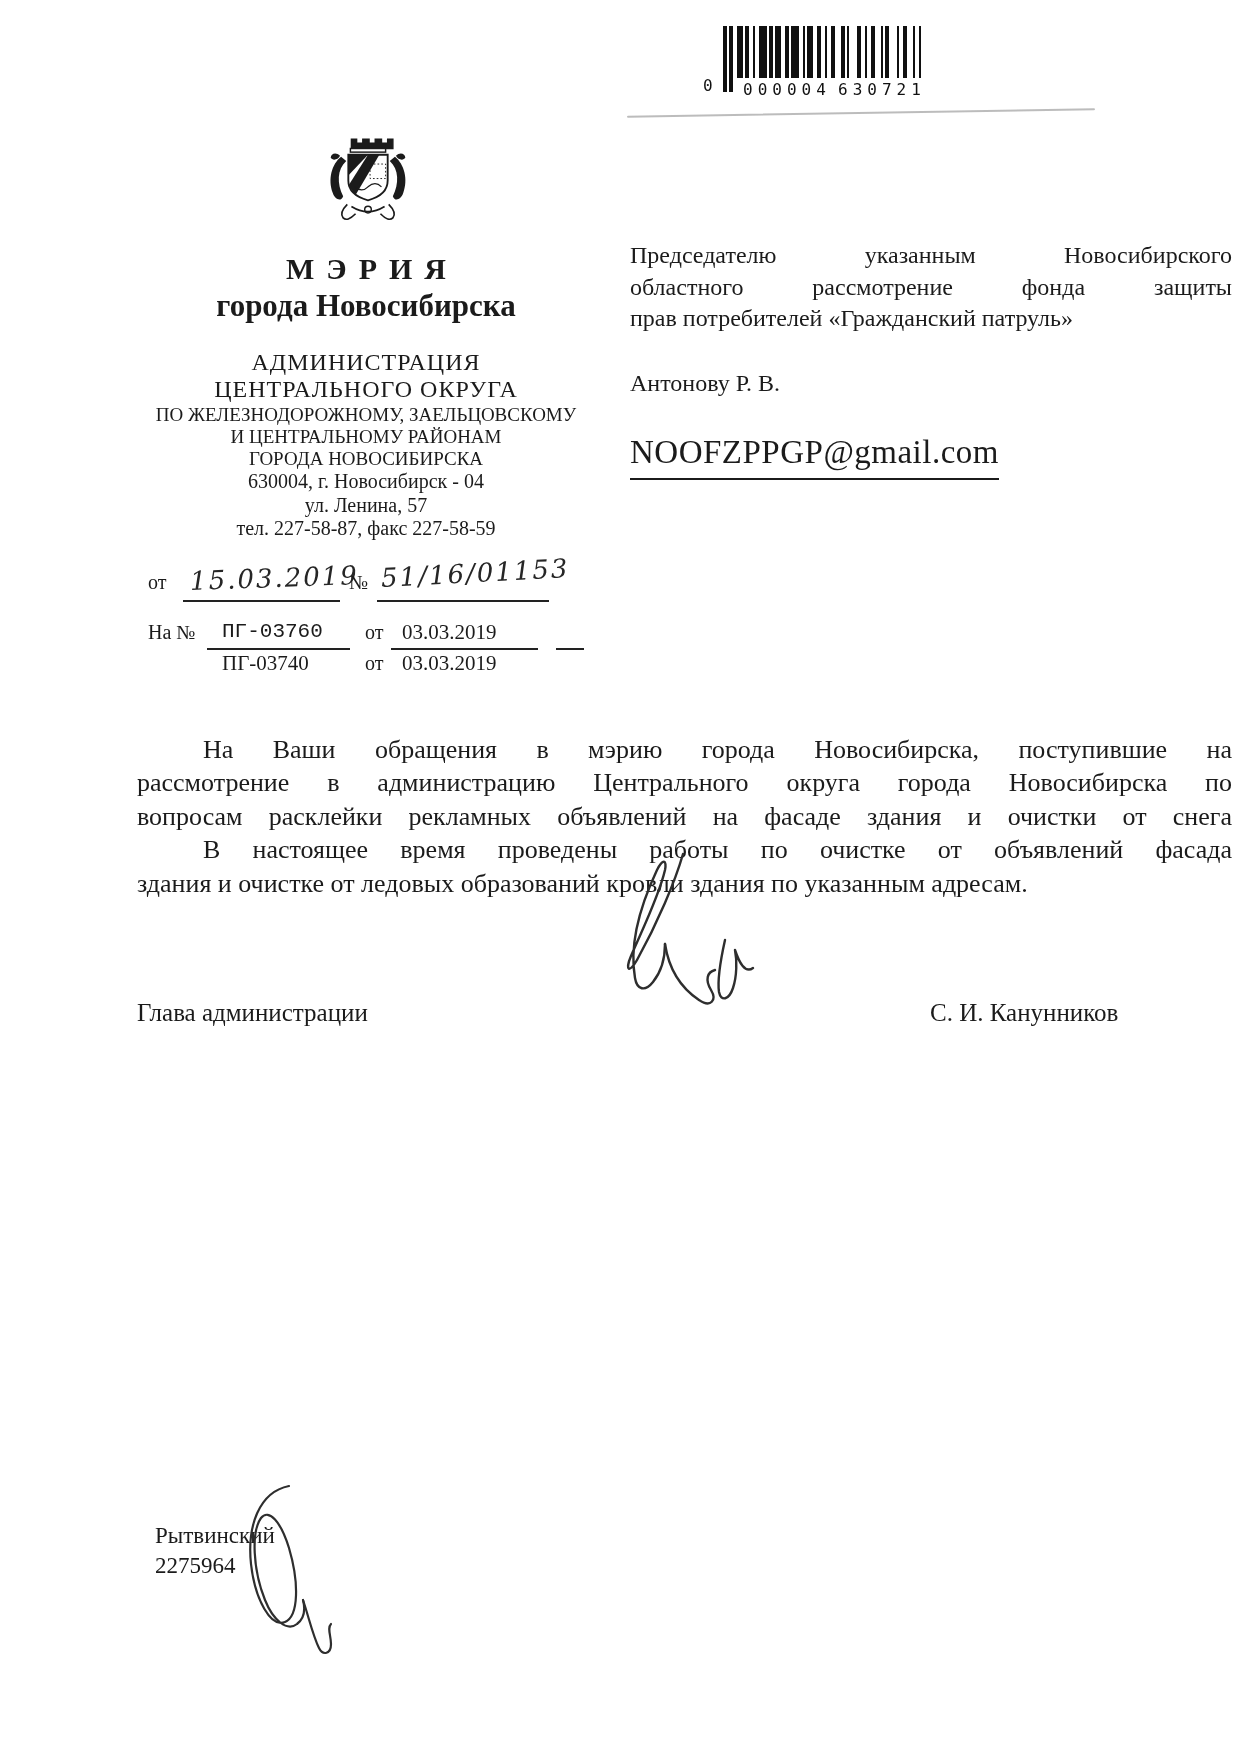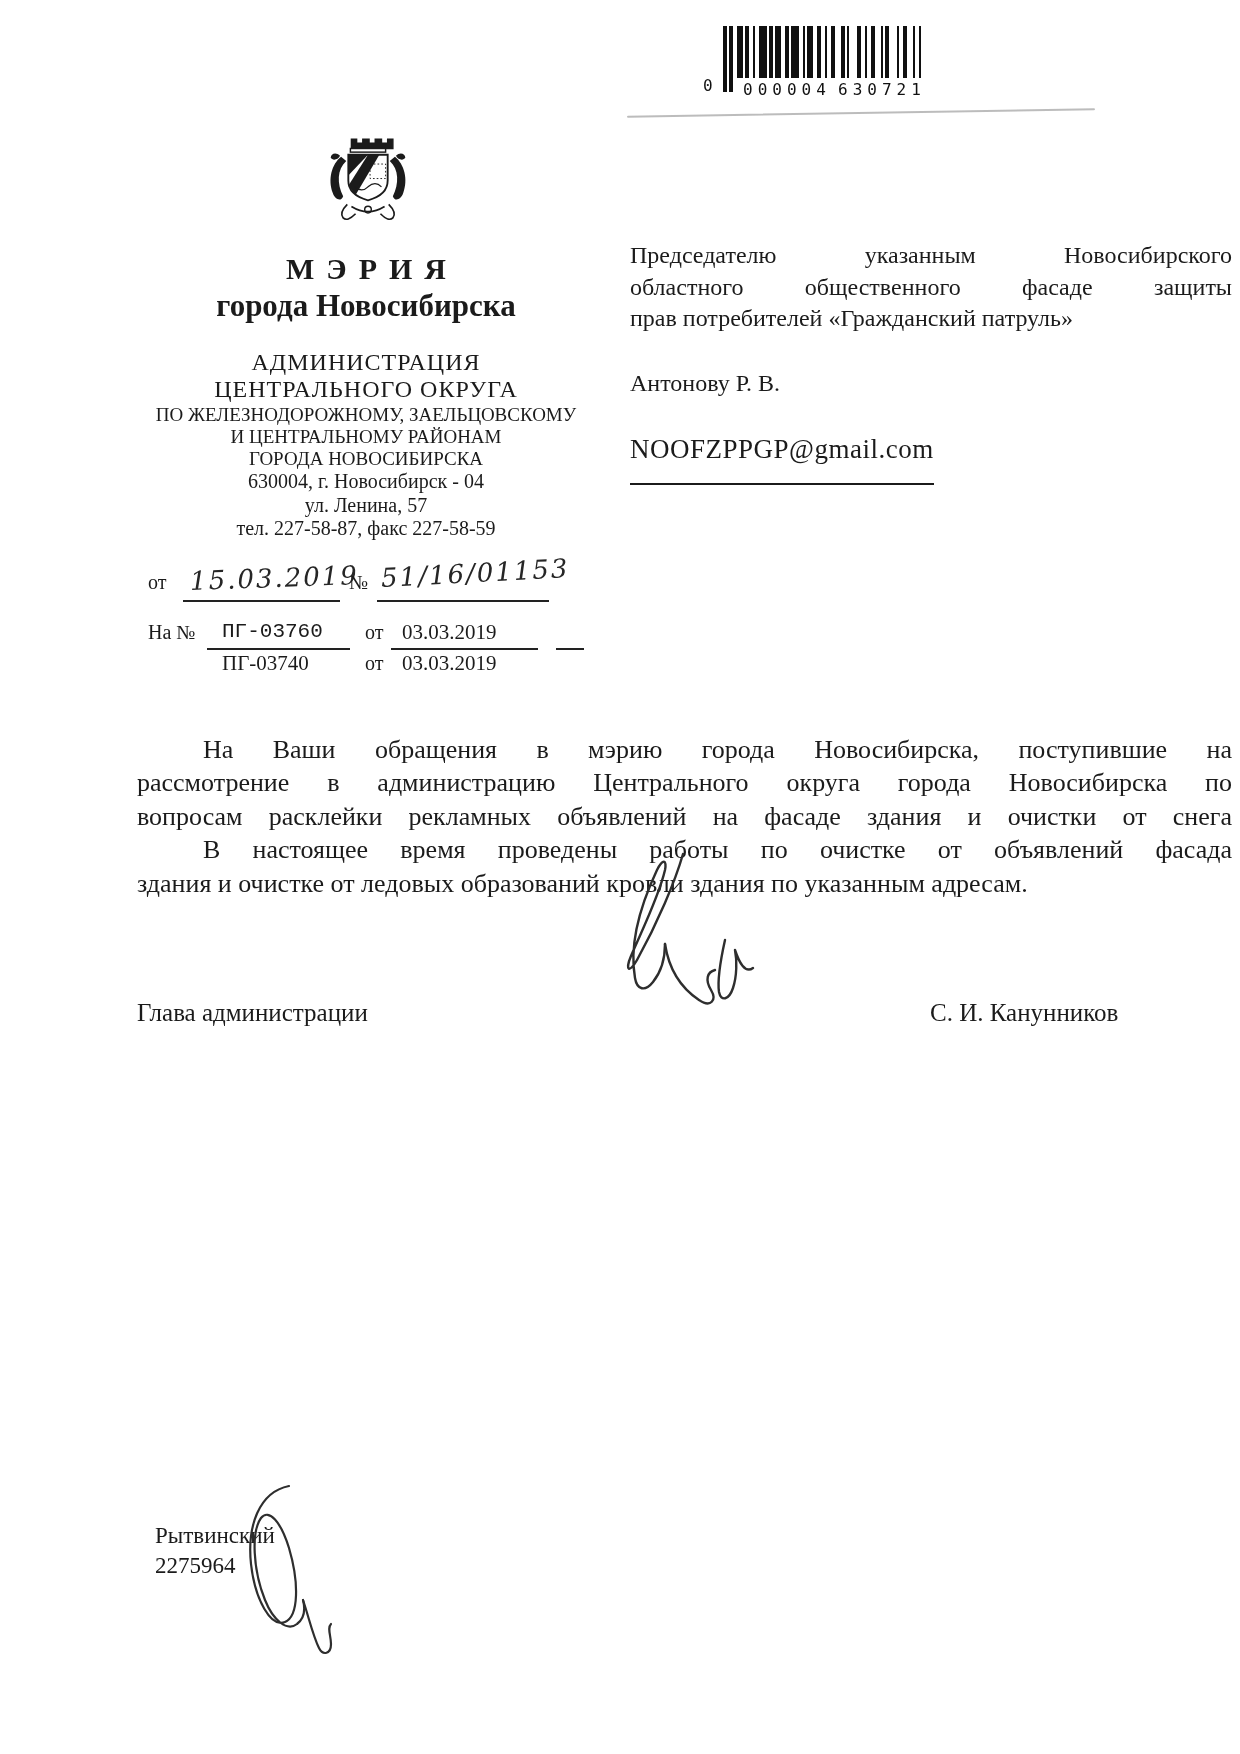--- a/index.html
+++ b/index.html
@@ -14,21 +14,21 @@
   .jblock .jline.final{text-align-last:left;}
   .jblock .jline.indent{text-indent:66px;}
   
   .bars{display:flex;align-items:flex-start;transform:scaleX(2);transform-origin:left top;}
   .bbar{background:#101010;height:52px;flex:none;}
   .bbar.tall{height:66px;}
   .bgap{height:52px;flex:none;}
   .bdigit{position:absolute;font-family:"DejaVu Sans Mono","Liberation Mono",monospace;
           font-size:16px;letter-spacing:5px;background:#fff;padding:0 2px;color:#111;}
   .faintline{position:absolute;height:2px;background:#b0b0b0;opacity:.85;border-radius:2px;}
-  .email{font-size:27px;letter-spacing:.5px;border-bottom:2px solid #1b1b1b;padding-bottom:18px;}
+  .email{font-size:33px;letter-spacing:.5px;border-bottom:2px solid #1b1b1b;padding-bottom:7px;}
   svg{display:block;}
 </style>
 </head>
 <body>
 
 <div class="page">
 
   <div class="abs" style="left:723px;top:26px;width:220px;height:96px;">
     <div class="bars">
         <span class="bbar tall" style="width: 2px;"></span>
@@ -123,21 +123,21 @@
   <div class="abs ctr" style="left:140px;top:376px;width:452px;font-size:24px;letter-spacing:1px;">ЦЕНТРАЛЬНОГО ОКРУГА</div>
   <div class="abs ctr" style="left:140px;top:404px;width:452px;font-size:19px;">ПО ЖЕЛЕЗНОДОРОЖНОМУ, ЗАЕЛЬЦОВСКОМУ</div>
   <div class="abs ctr" style="left:140px;top:426px;width:452px;font-size:19px;">И ЦЕНТРАЛЬНОМУ РАЙОНАМ</div>
   <div class="abs ctr" style="left:140px;top:448px;width:452px;font-size:19px;">ГОРОДА НОВОСИБИРСКА</div>
   <div class="abs ctr" style="left:140px;top:470px;width:452px;font-size:20px;">630004, г. Новосибирск - 04</div>
   <div class="abs ctr" style="left:140px;top:494px;width:452px;font-size:20px;">ул. Ленина, 57</div>
   <div class="abs ctr" style="left:140px;top:517px;width:452px;font-size:20px;">тел. 227-58-87, факс 227-58-59</div>
 
   <div class="abs jblock" style="left:630px;top:240px;width:602px;font-size:24px;line-height:31.5px;">
       <div class="jline">Председателю указанным Новосибирского</div>
-      <div class="jline">областного общественного фасаде защиты</div>
+      <div class="jline">областного рассмотрение фонда защиты</div>
       <div class="jline final">прав потребителей «Гражданский патруль»</div>
     </div>
   <div class="abs" style="left:630px;top:370px;font-size:24px;">Антонову Р. В.</div>
   <div class="abs email" style="left:630px;top:434px;">NOOFZPPGP@gmail.com</div>
 
   <div class="abs" style="left:148px;top:571px;font-size:20px;">от</div>
   <div class="rule" style="left:183px;top:600px;width:157px;"></div>
   <div class="abs hand" style="left:190px;top:563px;font-size:26px;transform:rotate(-2deg);">15.03.2019</div>
   <div class="abs" style="left:349px;top:571px;font-size:20px;">№</div>
   <div class="rule" style="left:377px;top:600px;width:172px;"></div>

